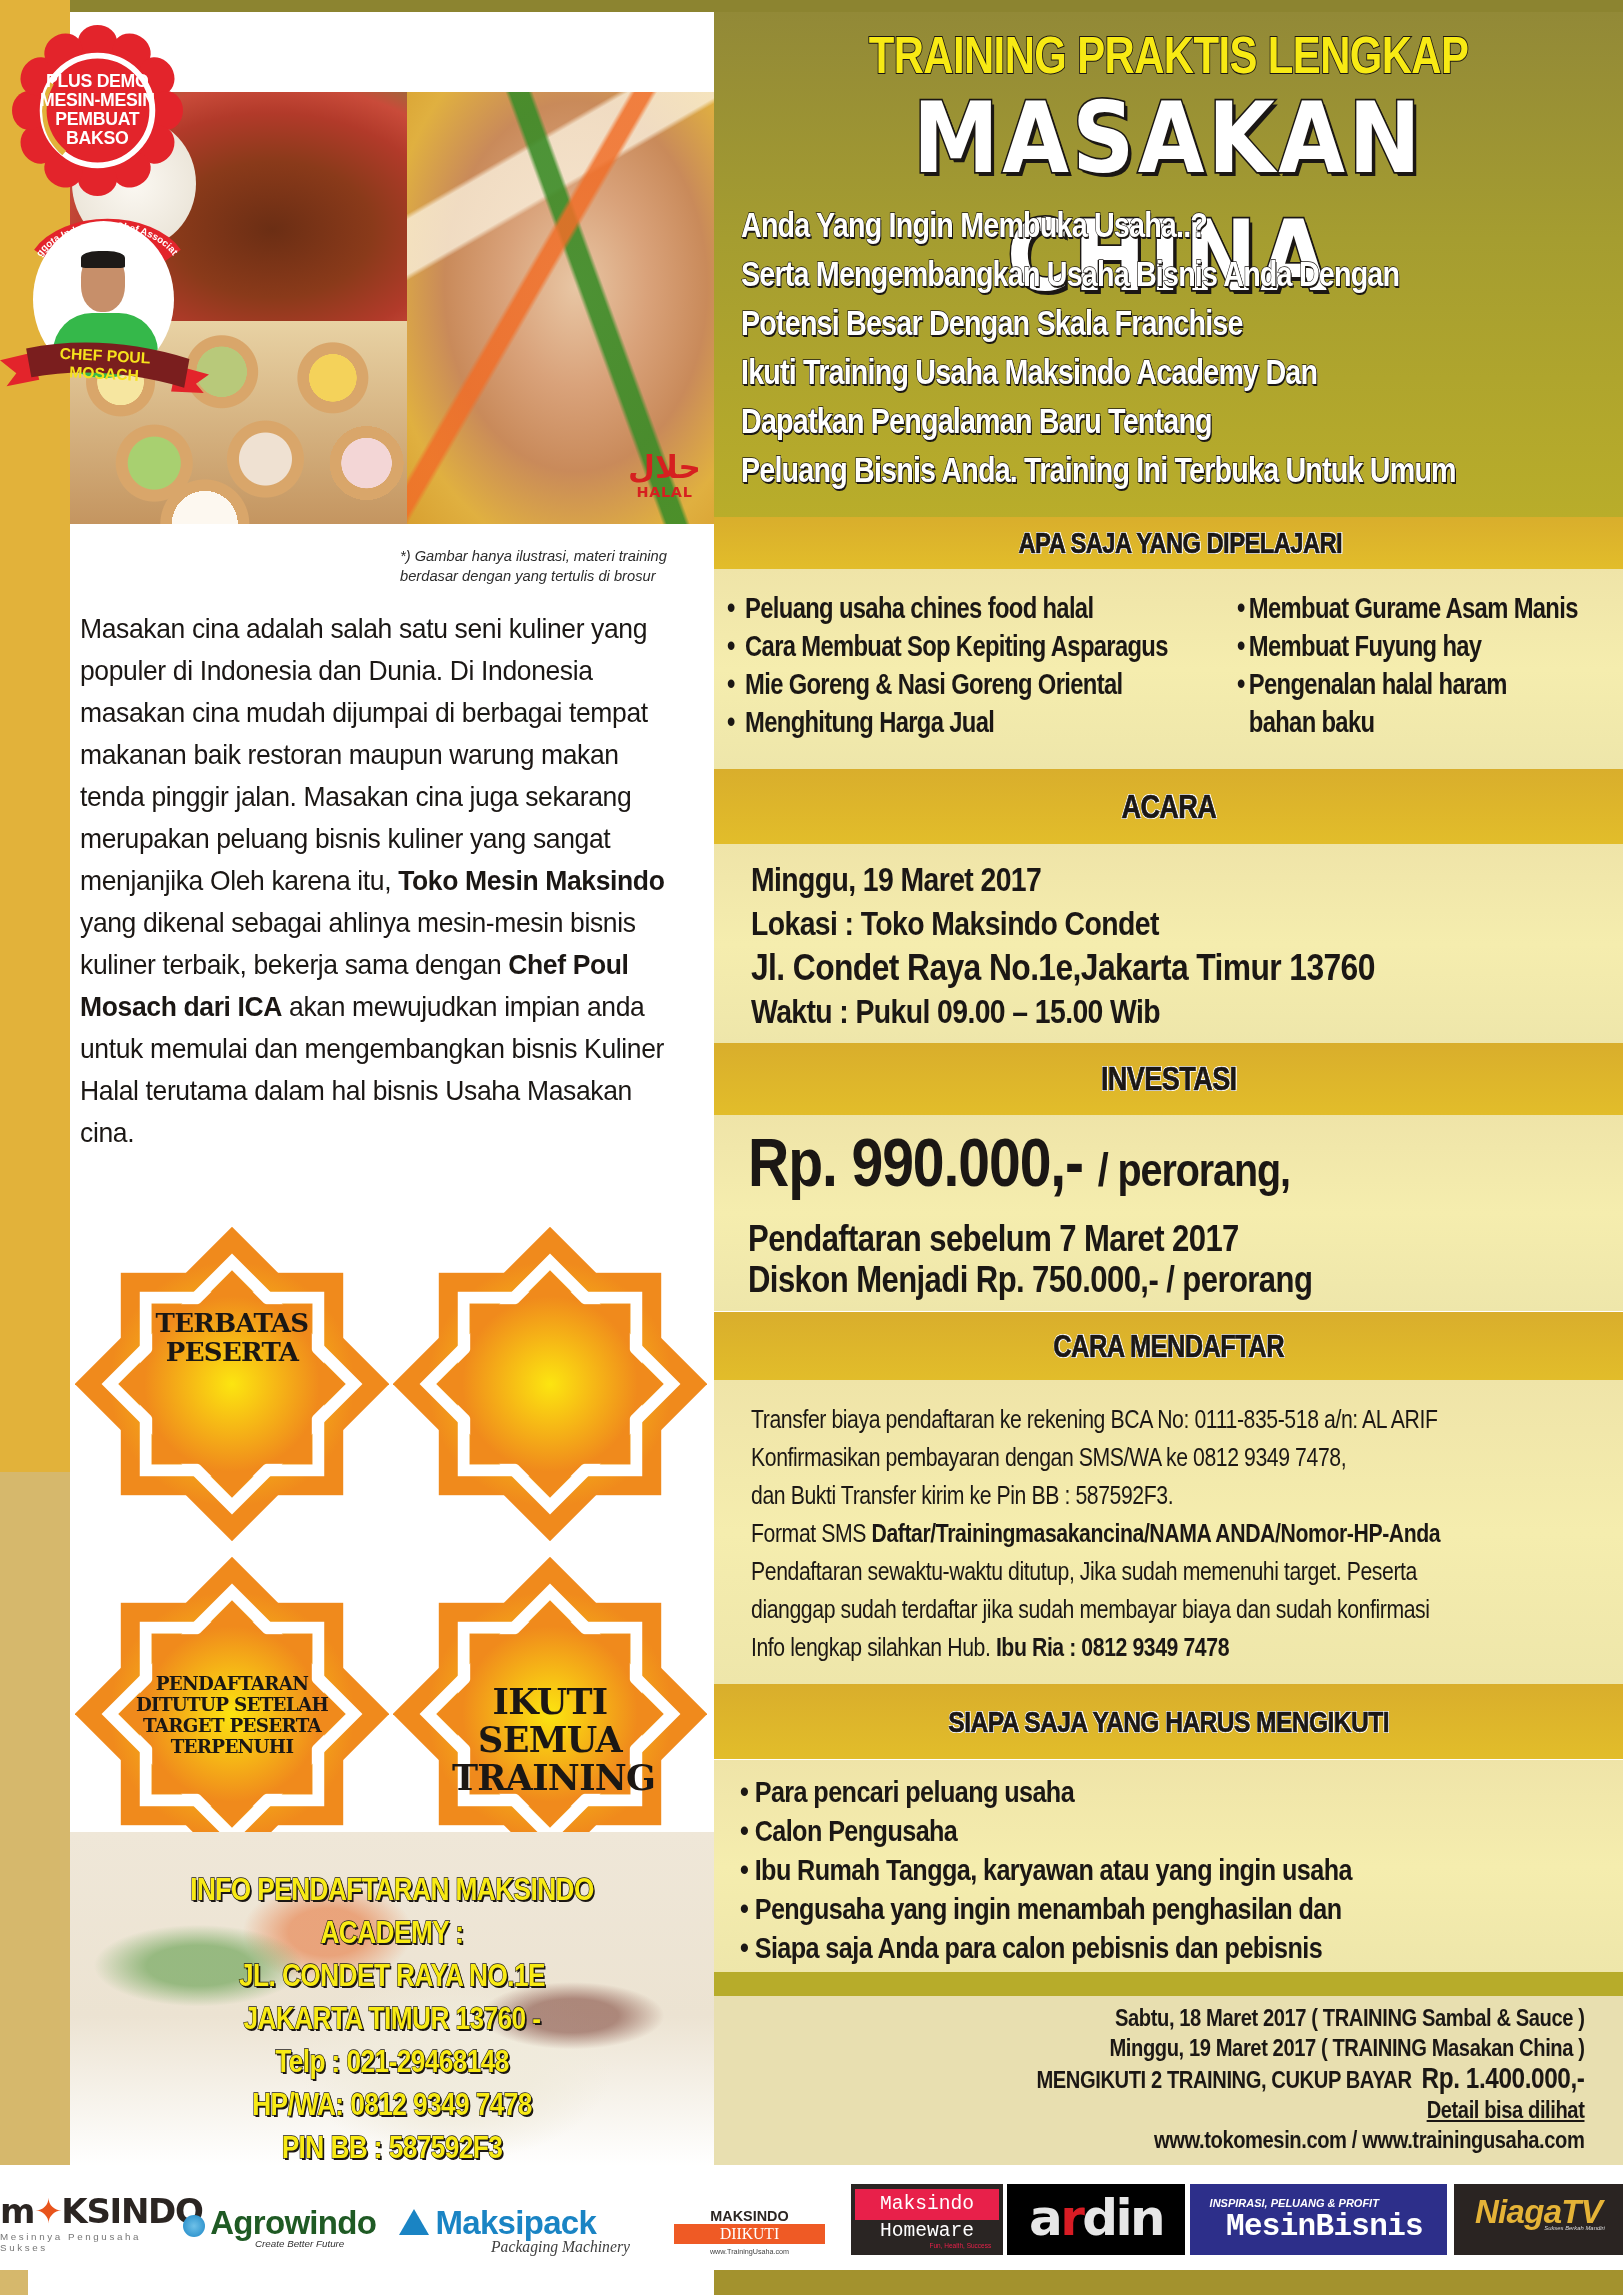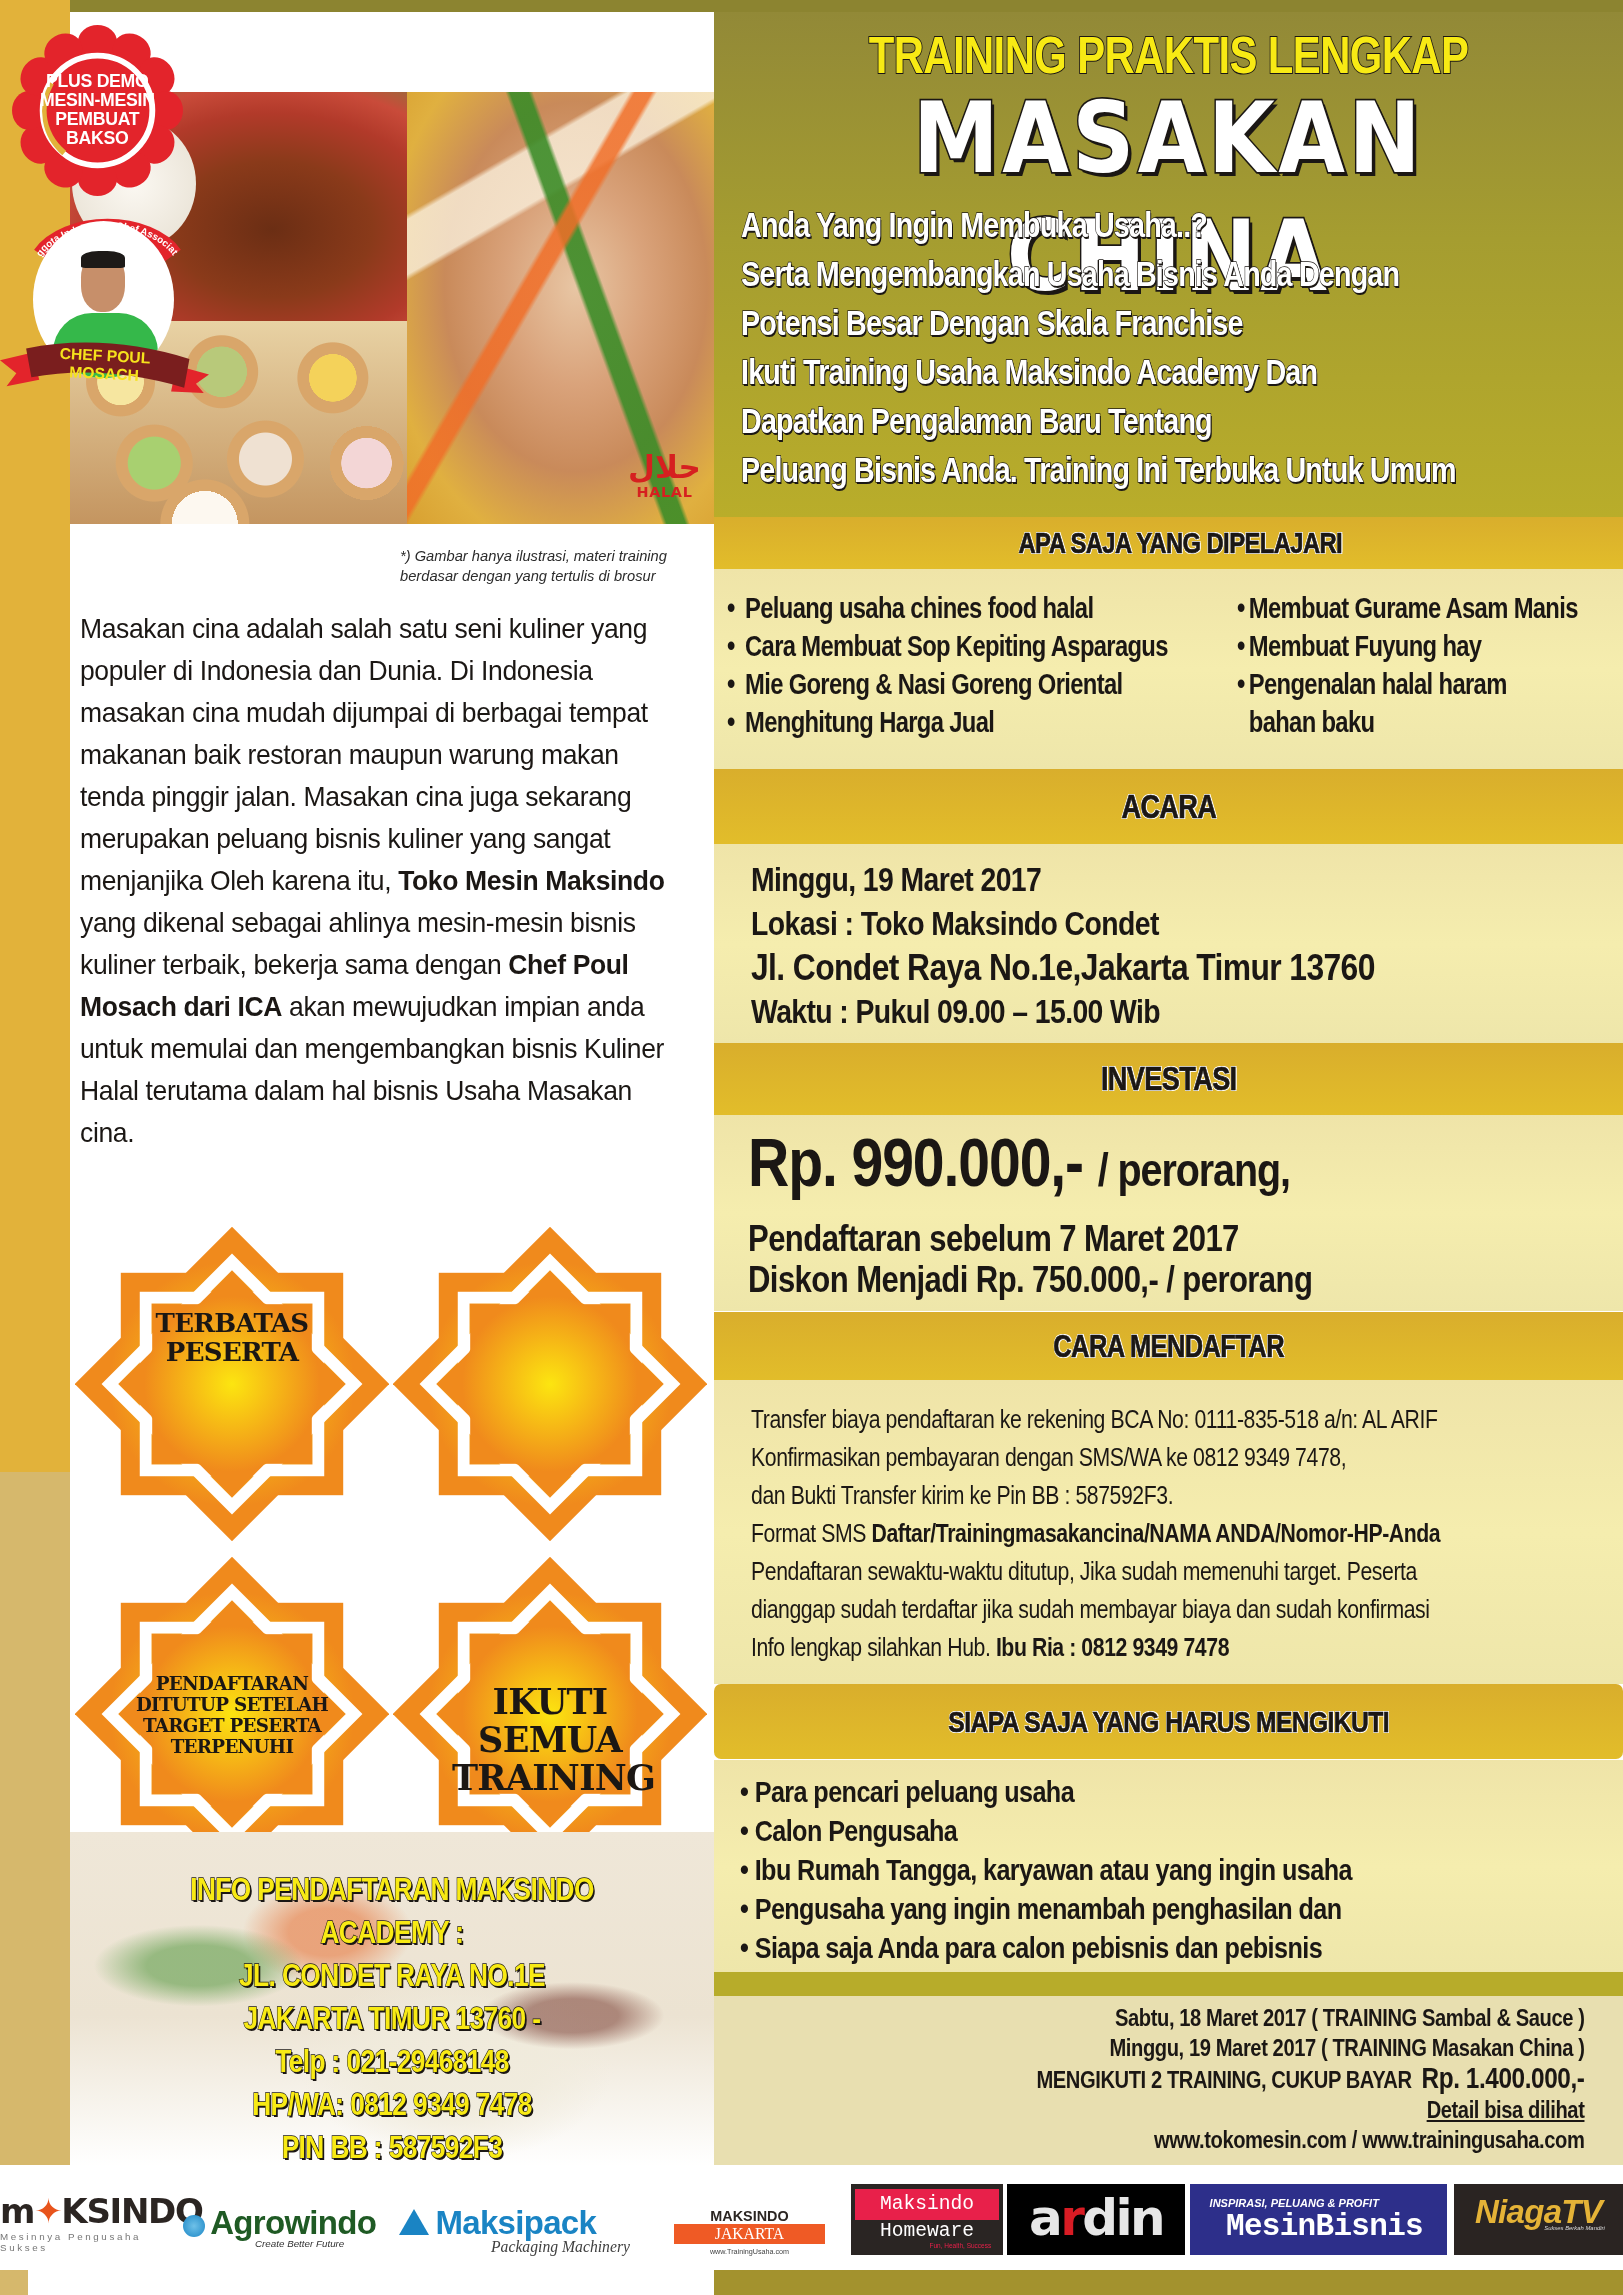--- a/index.html
+++ b/index.html
@@ -383,21 +383,21 @@
     <div class="reg-line">Transfer biaya pendaftaran ke rekening BCA No: 0111-835-518  a/n: AL ARIF</div>
     <div class="reg-line">Konfirmasikan pembayaran dengan SMS/WA  ke 0812 9349 7478,</div>
     <div class="reg-line">dan Bukti  Transfer kirim ke Pin BB : 587592F3.</div>
     <div class="reg-line"><span>Format SMS</span> <b>Daftar/Trainingmasakancina/NAMA ANDA/Nomor-HP-Anda</b></div>
     <div class="reg-line">Pendaftaran sewaktu-waktu ditutup, Jika sudah  memenuhi target. Peserta</div>
     <div class="reg-line">dianggap sudah terdaftar jika sudah membayar biaya dan sudah konfirmasi</div>
     <div class="reg-line"><span>Info lengkap silahkan Hub.</span> <b>Ibu Ria : 0812 9349 7478</b></div>
   </div>
 </div>
 
-<div class="abs sec-head" style="top:1684px;height:75px;line-height:75px;border-radius:7px;">
+<div class="abs sec-head" style="top:1684px;height:75px;line-height:75px;">
   <span style="font-size:30px;">SIAPA SAJA YANG HARUS MENGIKUTI</span>
 </div>
 <div class="abs sec-body" style="top:1760px;height:213px;">
   <div style="position:absolute;left:26px;top:11.8px;">
     <div class="who-line">• <span>Para pencari peluang usaha</span></div>
     <div class="who-line">• <span>Calon Pengusaha</span></div>
     <div class="who-line">• <span>Ibu Rumah Tangga, karyawan atau  yang ingin usaha</span></div>
     <div class="who-line">• <span>Pengusaha yang ingin menambah penghasilan dan</span></div>
     <div class="who-line">• <span>Siapa saja Anda para calon pebisnis dan pebisnis</span></div>
   </div>
@@ -422,21 +422,21 @@
   <div class="logo logo-agrowindo">
     <div class="word"><span class="globe"></span><span>Agrowindo</span></div>
     <div class="sub">Create Better Future</div>
   </div>
   <div class="logo logo-maksipack">
     <div class="word"><span class="tri"></span><span>Maksipack</span></div>
     <div class="sub">Packaging Machinery</div>
   </div>
   <div class="logo logo-academy">
     <div class="head">MAKSINDO</div>
-    <div class="ribbon">JAKARTA</div>
+    <div class="ribbon">DIIKUTI</div>
     <div class="url">www.TrainingUsaha.com</div>
   </div>
 </div>
 <div class="box-logo logo-homeware">
   <div class="top">Maksindo</div>
   <div class="mid">Homeware</div>
   <div class="tag">Fun, Health, Success</div>
 </div>
 <div class="box-logo logo-ardin"><span>a</span><span class="r">r</span><span>din</span></div>
 <div class="box-logo logo-mesinbisnis">

